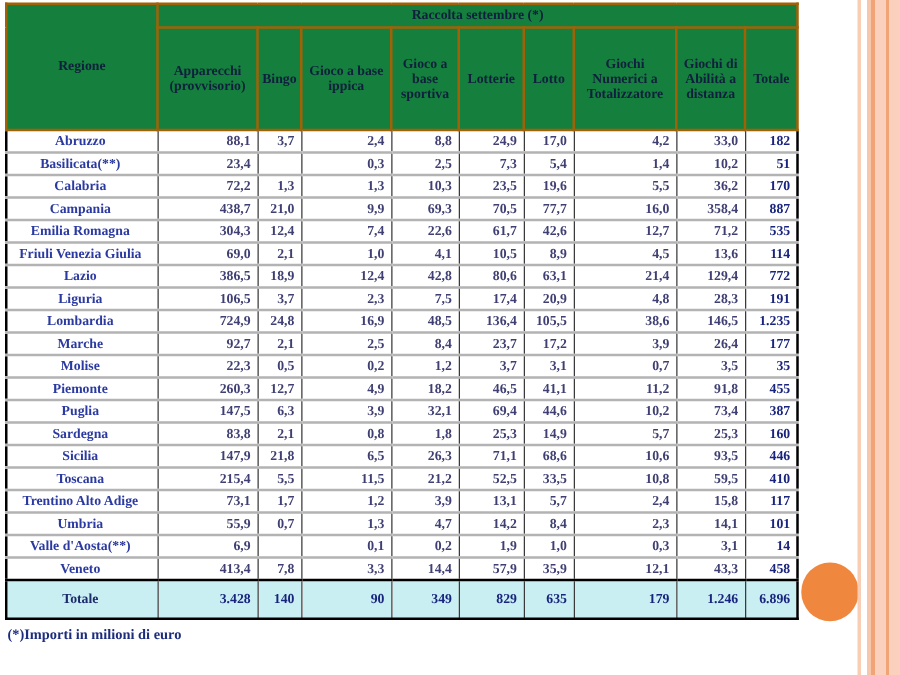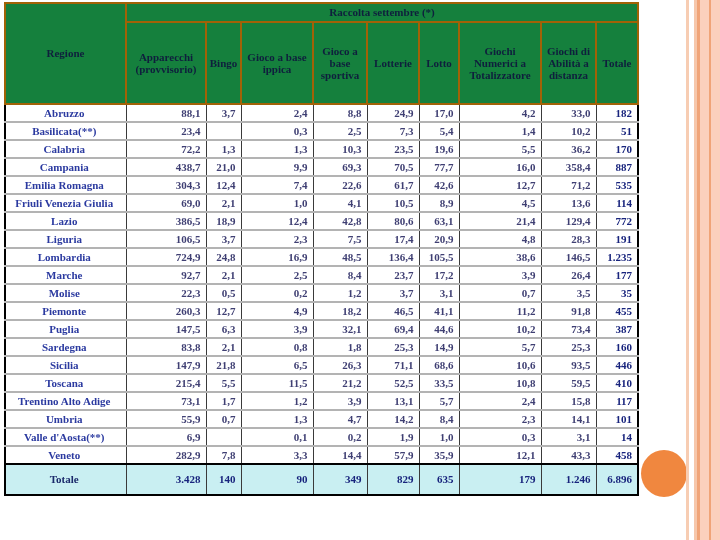--- a/index.html
+++ b/index.html
@@ -327,21 +327,21 @@
           <td class="num">0,1</td>
           <td class="num">0,2</td>
           <td class="num">1,9</td>
           <td class="num">1,0</td>
           <td class="num">0,3</td>
           <td class="num">3,1</td>
           <td class="num totcol">14</td>
         </tr>
         <tr>
           <td class="region">Veneto</td>
-          <td class="num">282,9</td>
+          <td class="num">413,4</td>
           <td class="num">7,8</td>
           <td class="num">3,3</td>
           <td class="num">14,4</td>
           <td class="num">57,9</td>
           <td class="num">35,9</td>
           <td class="num">12,1</td>
           <td class="num">43,3</td>
           <td class="num totcol">458</td>
         </tr>
         <tr class="total-row">
@@ -353,17 +353,18 @@
           <td class="num">829</td>
           <td class="num">635</td>
           <td class="num">179</td>
           <td class="num">1.246</td>
           <td class="num totcol">6.896</td>
         </tr>
       </tbody>
   </table>
 
   <div class="footnotes">
+    <div>(*)Importi in milioni di euro</div>
   </div>
 </div>
 
 <div class="orange-circle"></div>
 <div class="side-stripes"></div>
 
 </body></html>

